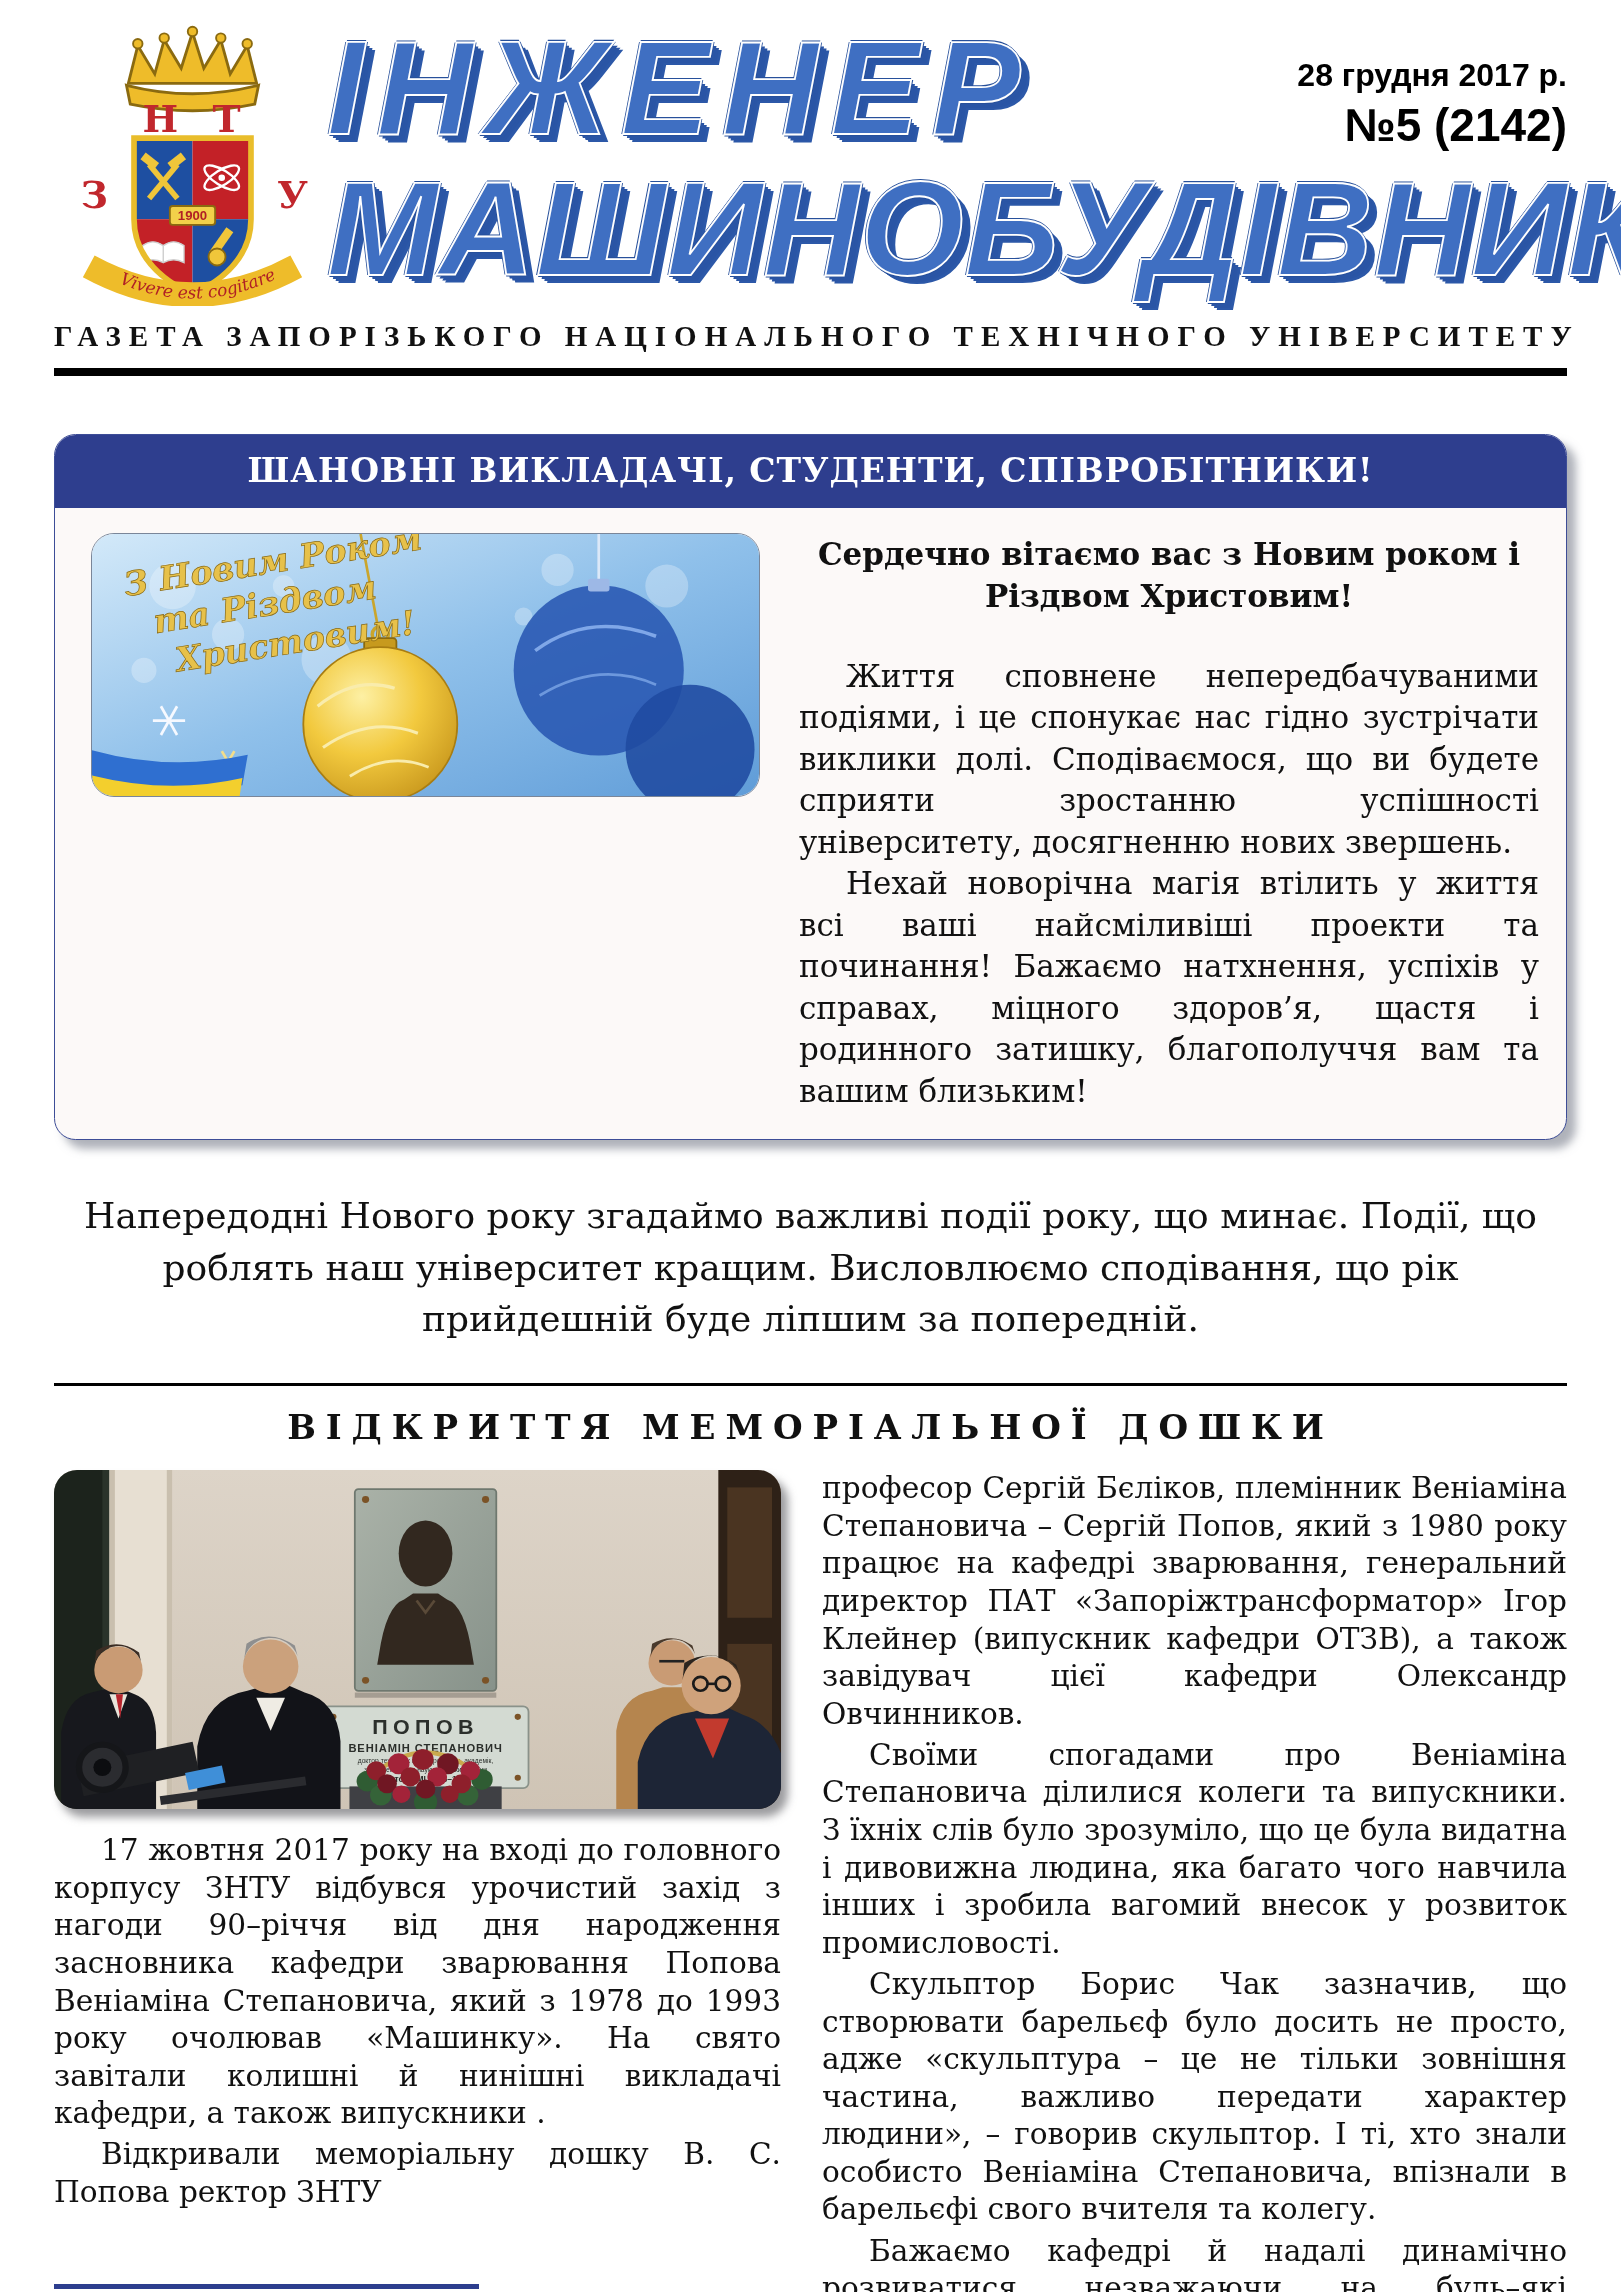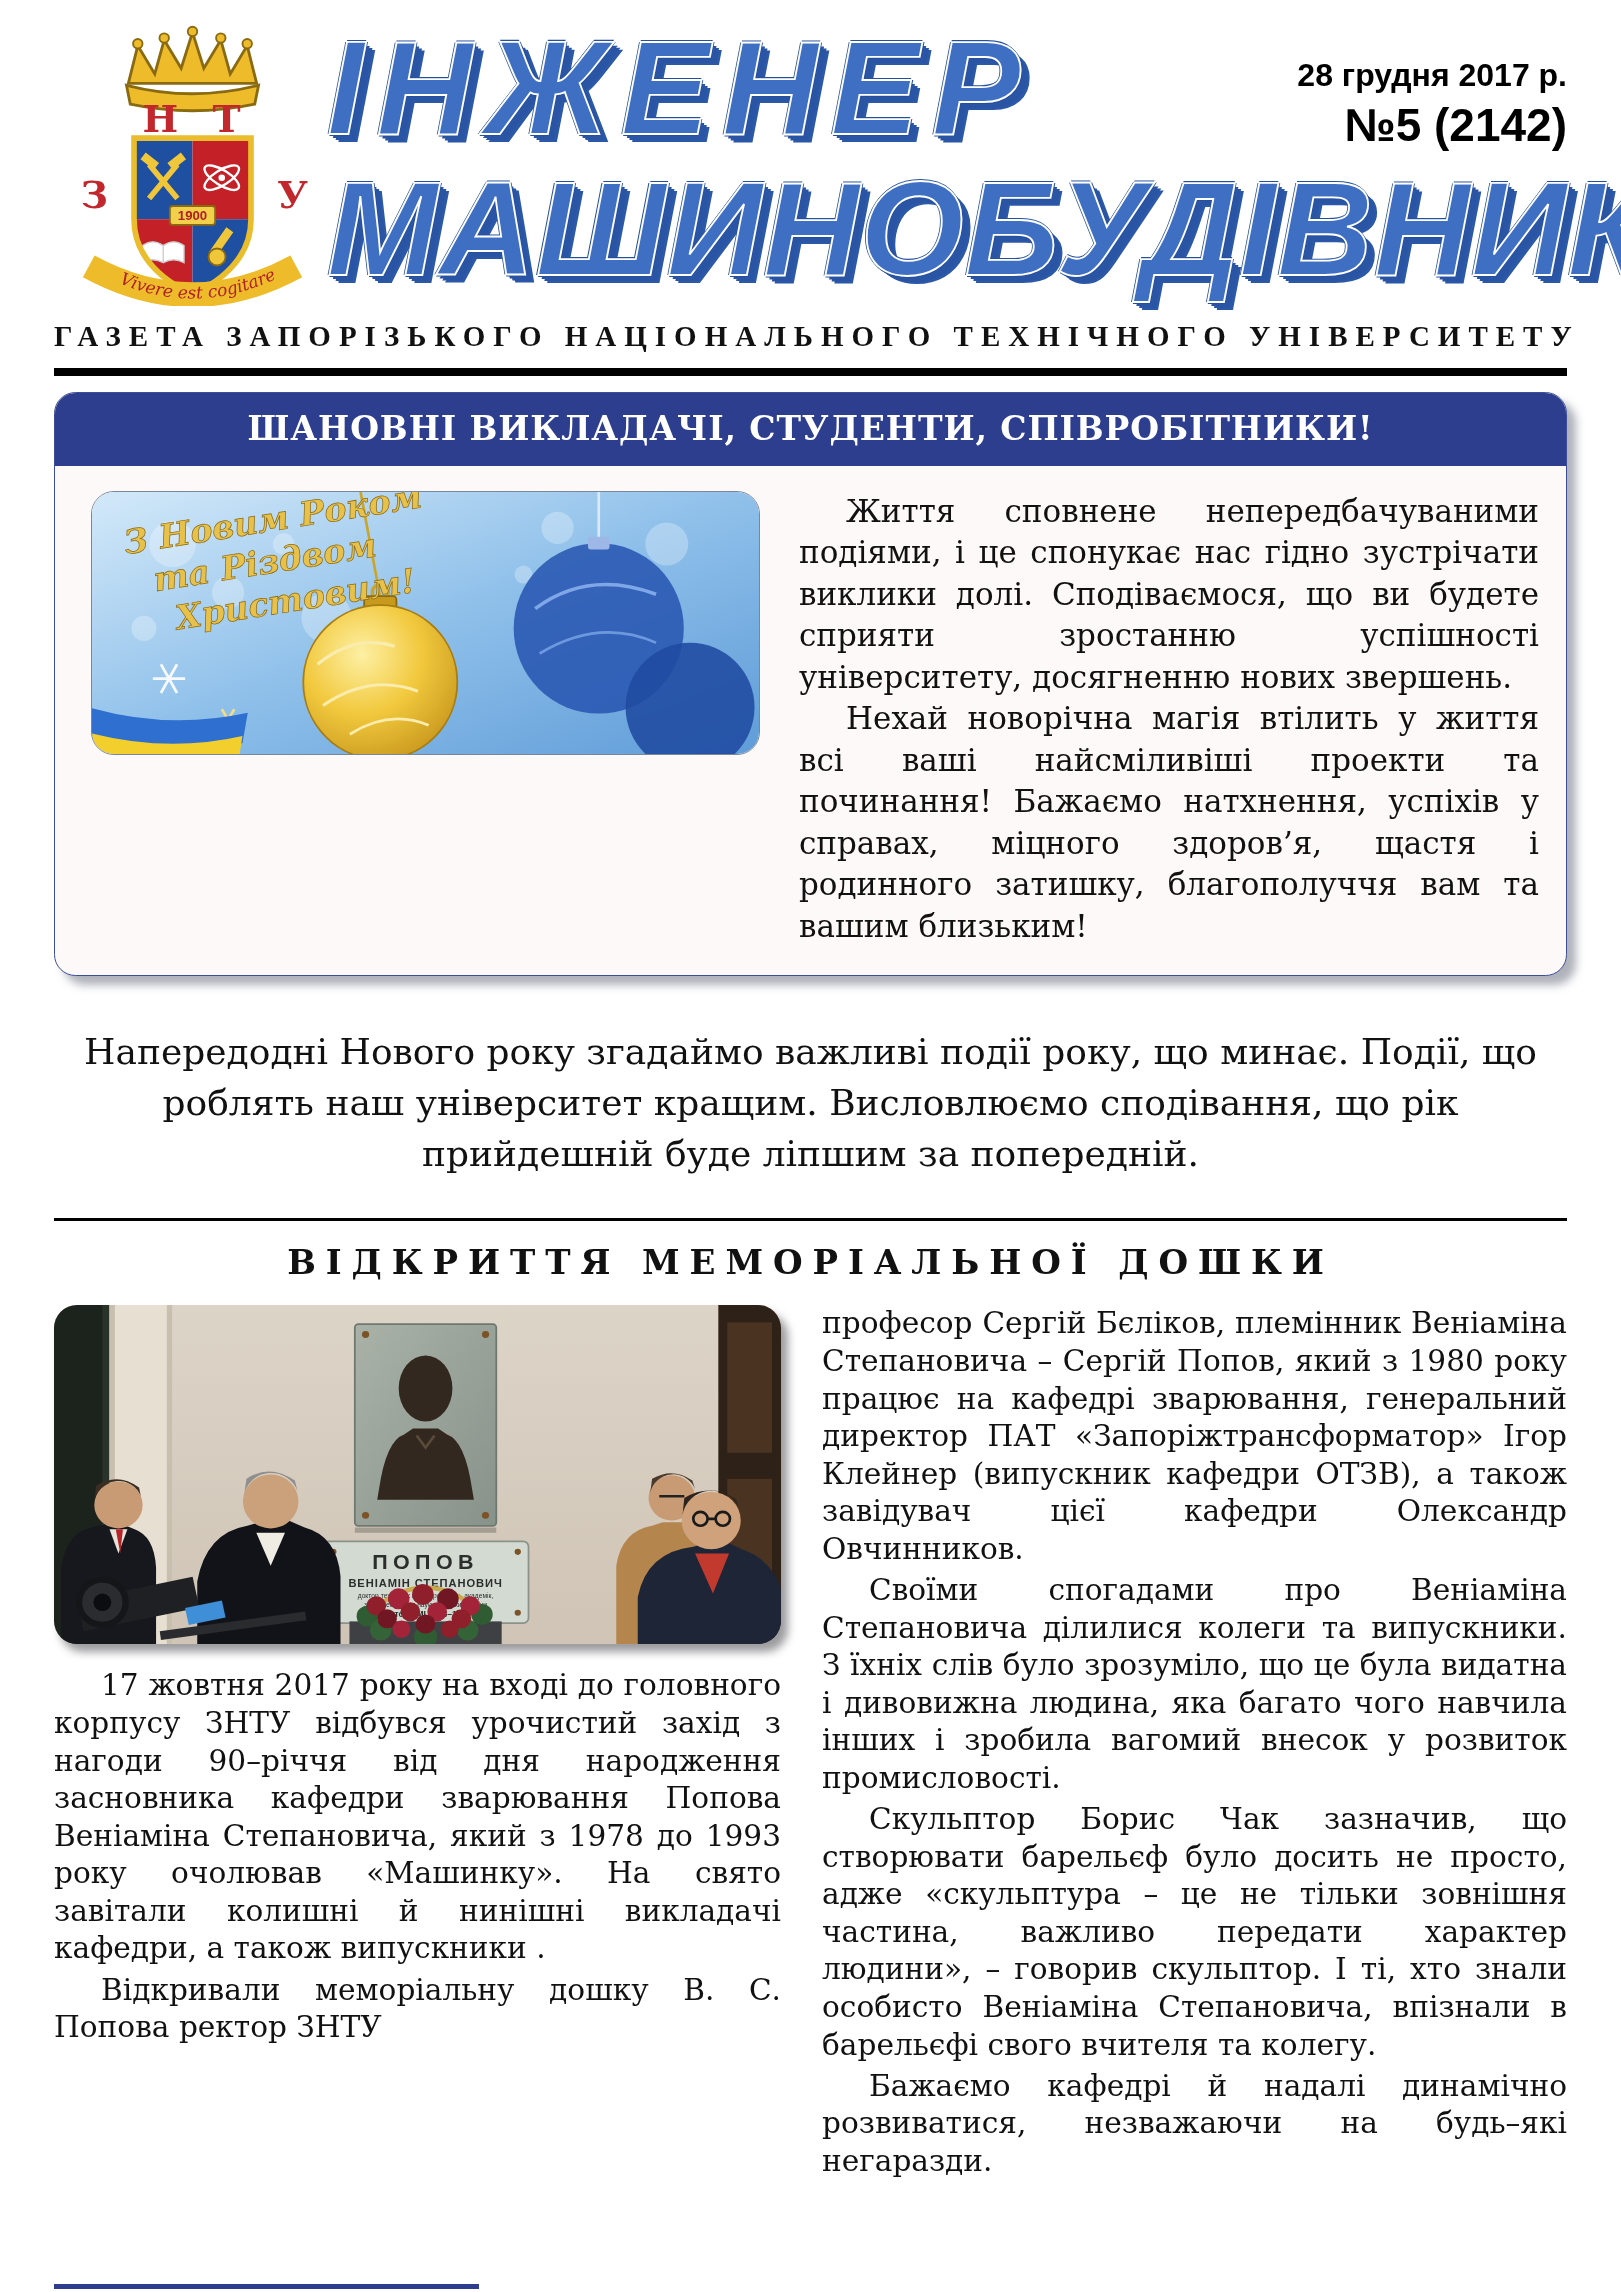--- a/index.html
+++ b/index.html
@@ -26,21 +26,21 @@
   .issue{position:absolute;top:57px;right:0;text-align:right;
     font-family:"Liberation Sans", sans-serif;font-weight:bold;color:#000;}
   .issue .date{font-size:32px;}
   .issue .num{font-size:46px;margin-top:4px;}
 
   .subtitle{font-family:Liberation Serif, serif;font-weight:bold;
     font-size:29px;letter-spacing:8px;white-space:nowrap;margin-top:5.4px;}
   .rule-thick{border:0;border-top:8px solid #000;margin:14.3px 0 0;}
 
   
-  .gbox{margin-top:16px;border:1.8px solid #3d4d97;border-radius:21.5px;
+  .gbox{margin-top:58px;border:1.8px solid #3d4d97;border-radius:21.5px;
     box-shadow:9px 9px 8px rgba(110,115,130,.55);overflow:hidden;background:#fcf9f8;}
   .gbox-banner{background:#2e3e8e;padding:16px 0 18px;text-align:center;
     color:#fff;font-weight:bold;font-size:33px;letter-spacing:0.9px;}
   .gbox-body{display:flex;gap:39px;padding:25px 27px 27px 36px;align-items:flex-start;}
   .gcard{width:667px;height:262px;flex:0 0 667px;border-radius:23px;overflow:hidden;
     border:0.9px solid #7a8699;display:block;}
   .gtext{flex:1;min-width:0;font-size:31px;line-height:1.34;}
   .gtext .lead{text-align:center;font-weight:bold;margin:1.8px 0 38px;}
   .gtext p{text-align:justify;text-indent:47px;margin:0;}
   .gtext .gsig{text-align:right;font-weight:bold;font-style:italic;margin-top:29px;}
@@ -206,20 +206,21 @@
           <text x="66" y="112">та Різдвом</text>
           <text x="84" y="158">Христовим!</text>
         </g>
         <g>
           <path d="M-10,238 q92,28 184,8 l-6,34 q-92,16 -182,-12 z" fill="#2f6fd0"></path>
           <path d="M-12,266 q92,26 180,6 l-4,26 q-90,14 -178,-10 z" fill="#f3cf2d"></path>
         </g>
       </svg>
 
       <div class="gtext">
+        <div class="lead">Сердечно вітаємо вас з Новим роком і Різдвом Христовим!</div>
         <p>Життя сповнене непередбачуваними подіями, і це спонукає нас гідно зустрічати виклики долі. Сподіваємося, що ви будете сприяти зростанню успішності університету, досягненню нових звершень.</p>
         <p>Нехай новорічна магія втілить у життя всі ваші найсміливіші проекти та починання! Бажаємо натхнення, успіхів у справах, міцного здоров’я, щастя і родинного затишку, благополуччя вам та вашим близьким!</p>
       </div>
     </div>
   </section>
 
   <p class="intro">Напередодні Нового року згадаймо важливі події року, що минає. Події, що роблять наш університет кращим. Висловлюємо сподівання, що рік прийдешній буде ліпшим за попередній.</p>
 
   <hr class="rule-thin">
 

